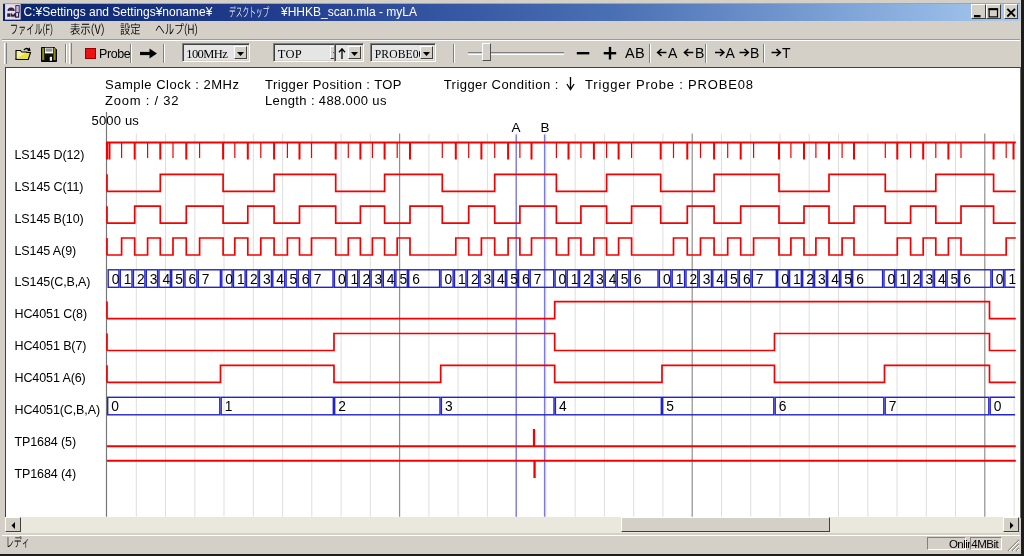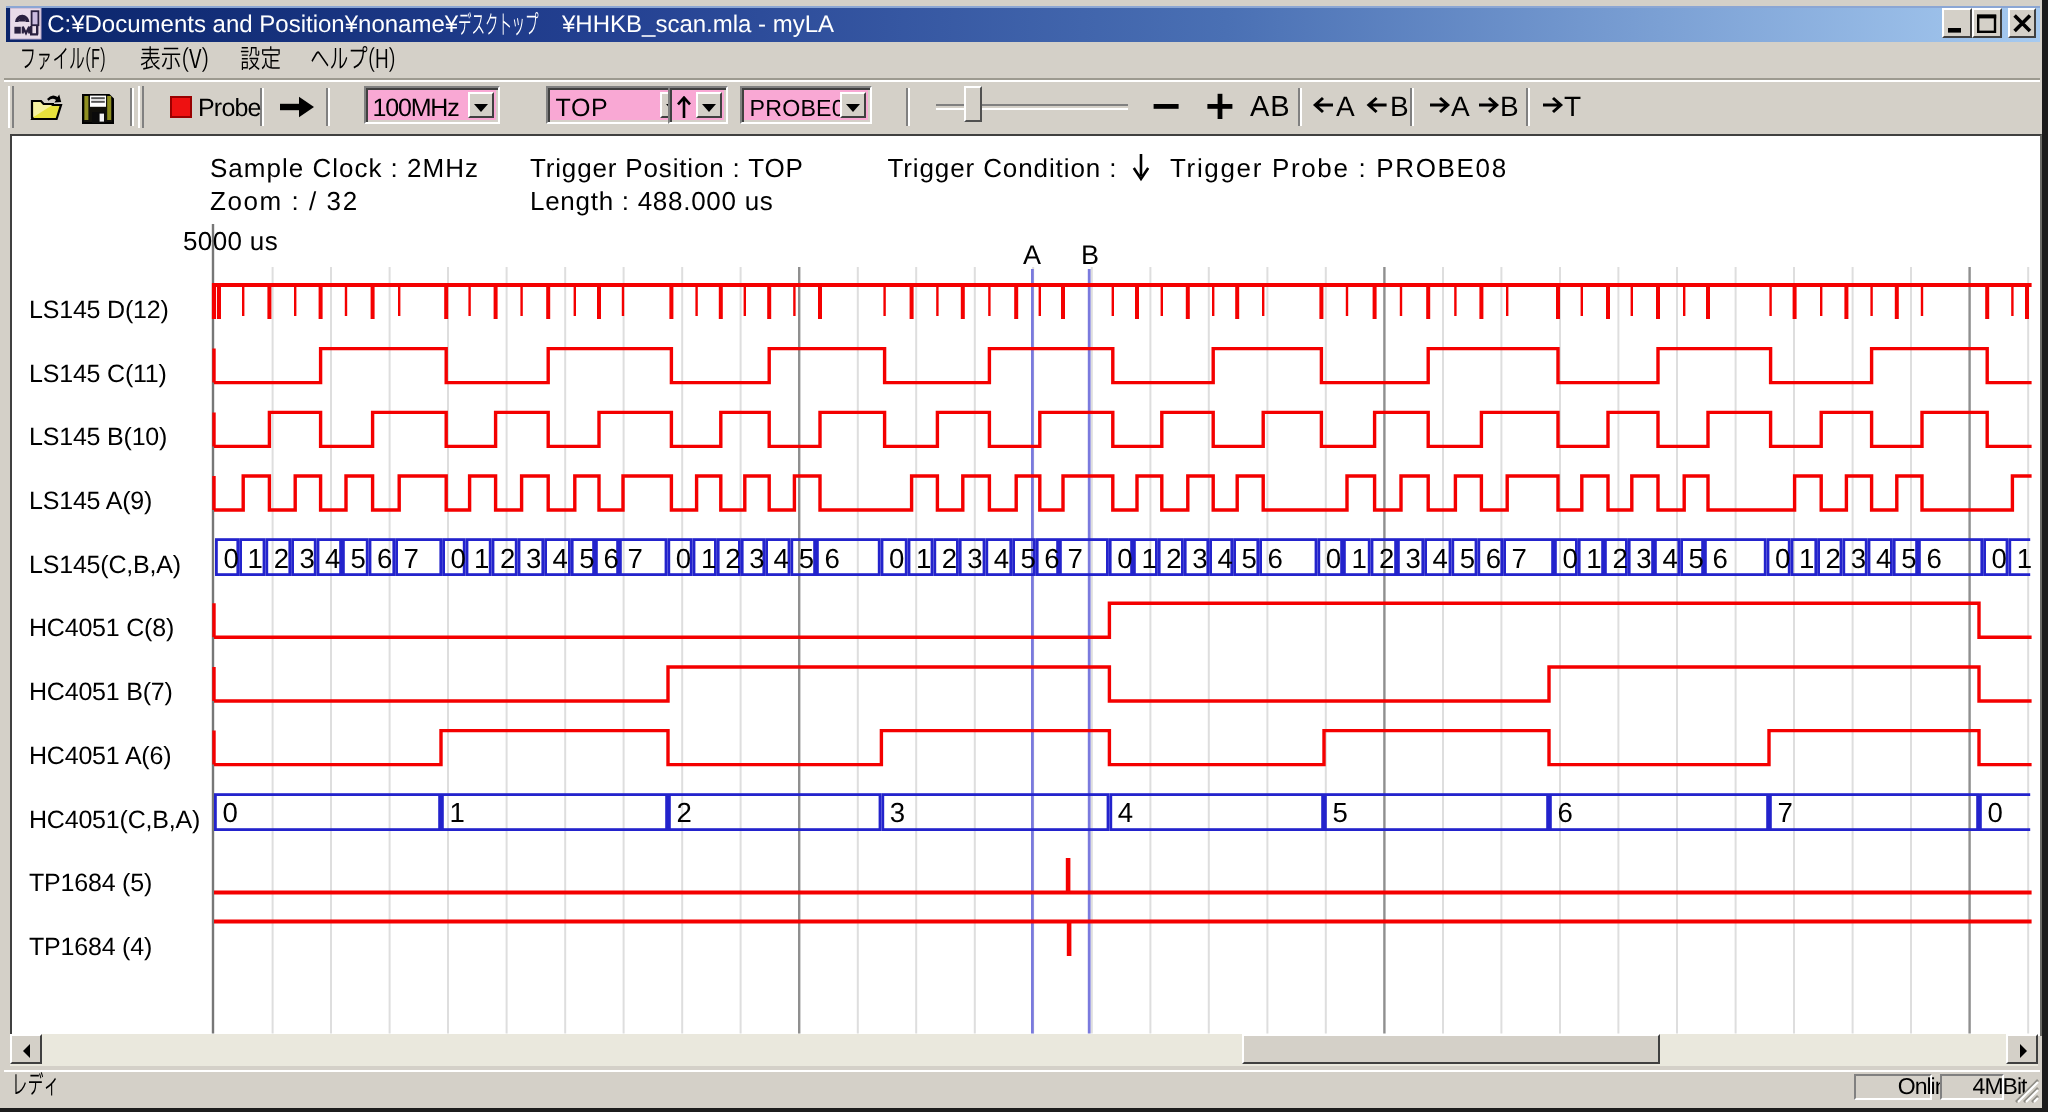--- a/index.html
+++ b/index.html
@@ -2,38 +2,38 @@
 <html><head><meta charset="utf-8"><style>
 *{margin:0;padding:0;box-sizing:border-box}
 html,body{width:1024px;height:556px;overflow:hidden}
 body{font-family:"Liberation Sans",sans-serif;background:#d4d0c8;position:relative}
 .ttxt{position:absolute;top:5px;color:#fff;font-size:12px;white-space:pre}
 .cbtn{position:absolute;top:4.3px;width:14.7px;height:14.9px;background:#d4d0c8;
  border-top:1px solid #fff;border-left:1px solid #fff;border-right:1.5px solid #404040;border-bottom:1.5px solid #404040;}
 .tsep{position:absolute;top:44px;height:19px;width:2px;border-left:1px solid #808080;border-right:1px solid #fff}
 .tgrip{position:absolute;top:43px;height:21px;width:3px;border-left:1px solid #fff;border-right:1px solid #808080}
 .tt{position:absolute;color:#000}
-.combo{position:absolute;top:42.5px;height:19.5px;background:#f9a8d4;
- border:1px solid;border-color:#808080 #fff #fff #808080;box-shadow:inset 1px 1px 0 #404040, inset -1px -1px 0 #d4d0c8;}
+.combo{position:absolute;top:42.5px;height:19.5px;background:#e5e5e5;
+ border:1px solid;border-color:#808080 #fff #fff #808080;box-shadow:inset 1px 1px 0 #404040, inset -1px -1px 0 #d4d0c8;font-family:Liberation Serif, serif;}
 .ctext{position:absolute;left:3.8px;top:3px;font-size:12.5px;color:#000;white-space:nowrap}
 .cbtndrop{position:absolute;right:2px;top:2px;bottom:2px;width:13px;background:#d4d0c8;
  border-top:1px solid #fff;border-left:1px solid #fff;border-right:1px solid #404040;border-bottom:1px solid #404040;}
 .cbtndrop svg{position:absolute;left:2px;top:5px}
 </style></head><body>
 <div style="position:absolute;left:3px;top:3px;width:1016.5px;height:18.2px;background:linear-gradient(to right,#0a246a,#244192 30%,#4a70b4 60%,#a6caf0);box-shadow:inset 0 1px 0 #8ba6d4"></div>
 <svg style="position:absolute;left:5px;top:4px" width="16" height="16" viewBox="0 0 16 16">
     <rect x="0" y="0" width="15.5" height="15.5" fill="#e9dbe9" stroke="#b9a9c9" stroke-width="0.5"></rect>
     <path d="M2.5,7 A3.6,3.6 0 1 1 9.7,7 L7.9,7 A1.8,1.8 0 1 0 4.3,7 Z" fill="#2a2040"></path>
     <path d="M4.1,6.8 L6.1,3.4 L8.1,6.8 Z" fill="#2a2040"></path>
     <rect x="10.8" y="1.6" width="3.4" height="7" fill="#cabade" stroke="#2a2040" stroke-width="0.9"></rect>
     <path d="M2.2,9.4 h3.2 v3.4 h-3.2 z" fill="#2a2040"></path>
     <path d="M6.4,12.8 v-3.4 l1.6,3.2 1.6,-3.2 v3.4" stroke="#2a2040" stroke-width="1.1" fill="none"></path>
     <path d="M10.6,9 v4.2 h3.4 M13.6,9 v4.2" stroke="#2a2040" stroke-width="1.2" fill="none"></path>
   </svg>
-<span class="ttxt" style="left:23.6px">C:¥Documents and Position¥noname¥</span>
+<span class="ttxt" style="left:23.6px">C:¥Settings and Settings¥noname¥</span>
 <svg style="position:absolute;left:229.3px;top:4px;overflow:visible" width="2" height="2">
     <g fill="#fff" transform="translate(0,13) scale(0.5179,1)">
       <path transform="translate(0.00,0) scale(0.013000,-0.013000)" d="M895 842Q947 755 984 663L931 640Q885 745 839 819ZM816 596Q781 686 726 777L783 801Q840 700 871 619ZM175 740H715V670H175ZM86 423V492H904V423H542V363Q542 213 475.5 118.0Q409 23 268 -36L228 30Q358 84 414.0 160.5Q470 237 470 363V423Z"></path>
       <path transform="translate(13.00,0) scale(0.013000,-0.013000)" d="M858 4Q709 153 554 262Q475 181 372.0 115.0Q269 49 148 1L112 67Q348 157 498.5 309.5Q649 462 691 652H186V720H771Q771 683 757 623Q722 458 601 314Q757 202 903 59Z"></path>
       <path transform="translate(26.00,0) scale(0.013000,-0.013000)" d="M856 662Q841 404 687.5 227.0Q534 50 274 -26L241 41Q473 107 608.0 247.5Q743 388 776 594H392Q348 529 293.0 472.5Q238 416 164 360L118 415Q226 494 302.0 589.5Q378 685 426 802L495 783Q465 712 434 662Z"></path>
       <path transform="translate(39.00,0) scale(0.013000,-0.013000)" d="M834 238Q605 359 392 432V-30H320V785H392V508Q635 423 866 302Z"></path>
       <path transform="translate(52.00,0) scale(0.013000,-0.013000)" d="M453 332Q432 448 380 596L451 613Q504 447 522 347ZM314 7Q456 67 542.0 145.0Q628 223 672.5 329.0Q717 435 736 587L809 578Q789 418 739.0 300.5Q689 183 596.0 94.5Q503 6 354 -60ZM233 283Q197 422 145 549L215 570Q269 430 300 303Z"></path>
       <path transform="translate(65.00,0) scale(0.013000,-0.013000)" d="M972 728Q972 674 938.0 640.5Q904 607 847 607Q822 607 802 614Q780 358 655.5 204.0Q531 50 286 -23L255 48Q412 96 512.0 172.5Q612 249 664.5 361.0Q717 473 729 630H110V700H726Q723 714 723 728Q723 782 757.0 815.5Q791 849 847 849Q904 849 938.0 815.5Q972 782 972 728ZM919 735Q919 764 900.0 781.5Q881 799 847 799Q813 799 794.5 781.5Q776 764 776 735V721Q776 692 794.5 674.5Q813 657 847 657Q881 657 900.0 674.5Q919 692 919 721Z"></path>
     </g>
   </svg>
@@ -398,18 +398,18 @@
   </div>
 <div style="position:absolute;left:2px;top:534.7px;width:1018px;height:1px;background:#fff"></div>
 <svg style="position:absolute;left:6.4px;top:534px;overflow:visible" width="2" height="2">
     <g fill="#000" transform="translate(0,13) scale(0.6026,1)">
       <path transform="translate(0.00,0) scale(0.013000,-0.013000)" d="M218 4V764H289V75Q456 97 598.0 196.0Q740 295 827 461L883 417Q791 244 635.5 135.0Q480 26 289 4Z"></path>
       <path transform="translate(13.00,0) scale(0.013000,-0.013000)" d="M895 842Q947 755 984 663L931 640Q885 745 839 819ZM816 596Q781 686 726 777L783 801Q840 700 871 619ZM175 740H715V670H175ZM86 423V492H904V423H542V363Q542 213 475.5 118.0Q409 23 268 -36L228 30Q358 84 414.0 160.5Q470 237 470 363V423Z"></path>
       <path transform="translate(26.00,0) scale(0.013000,-0.013000)" d="M800 571Q699 467 566 381V-55H494V337Q354 255 183 191L153 259Q322 317 480.0 412.5Q638 508 751 625Z"></path>
     </g>
   </svg>
 <div style="position:absolute;left:926.9px;top:536.8px;width:39px;height:13.5px;background:#d4d0c8;border:1px solid;border-color:#808080 #fff #fff #808080;font-size:11.5px;letter-spacing:-0.5px;line-height:12.5px;color:#000"><span style="margin-left:21px">Online</span></div>
-<div style="position:absolute;left:970.3px;top:536.8px;width:32px;height:13.5px;background:#d4d0c8;border:1px solid;border-color:#808080 #fff #fff #808080;font-size:11.5px;letter-spacing:-0.5px;line-height:12.5px;color:#000"><span style="margin-left:15px">4MBit</span></div>
+<div style="position:absolute;left:970.3px;top:536.8px;width:32px;height:13.5px;background:#d4d0c8;border:1px solid;border-color:#808080 #fff #fff #808080;font-size:11.5px;letter-spacing:-0.5px;line-height:12.5px;color:#000"><span style="margin-left:0">4MBit</span></div>
 <svg style="position:absolute;left:1006px;top:539px" width="14" height="13">
     <path d="M13,1 L2,12 M13,5 L6,12 M13,9 L10,12" stroke="#8f8d86" stroke-width="1.3"></path>
     <path d="M13,2 L3,12 M13,6 L7,12 M13,10 L11,12" stroke="#fff" stroke-width="1"></path>
   </svg>
 <div style="position:absolute;left:1020.8px;top:0px;width:3.2px;height:556px;background:#1c1c1c"></div>
 <div style="position:absolute;left:0px;top:553.8px;width:1024px;height:2.2px;background:#1c1c1c"></div>
 </body></html>

